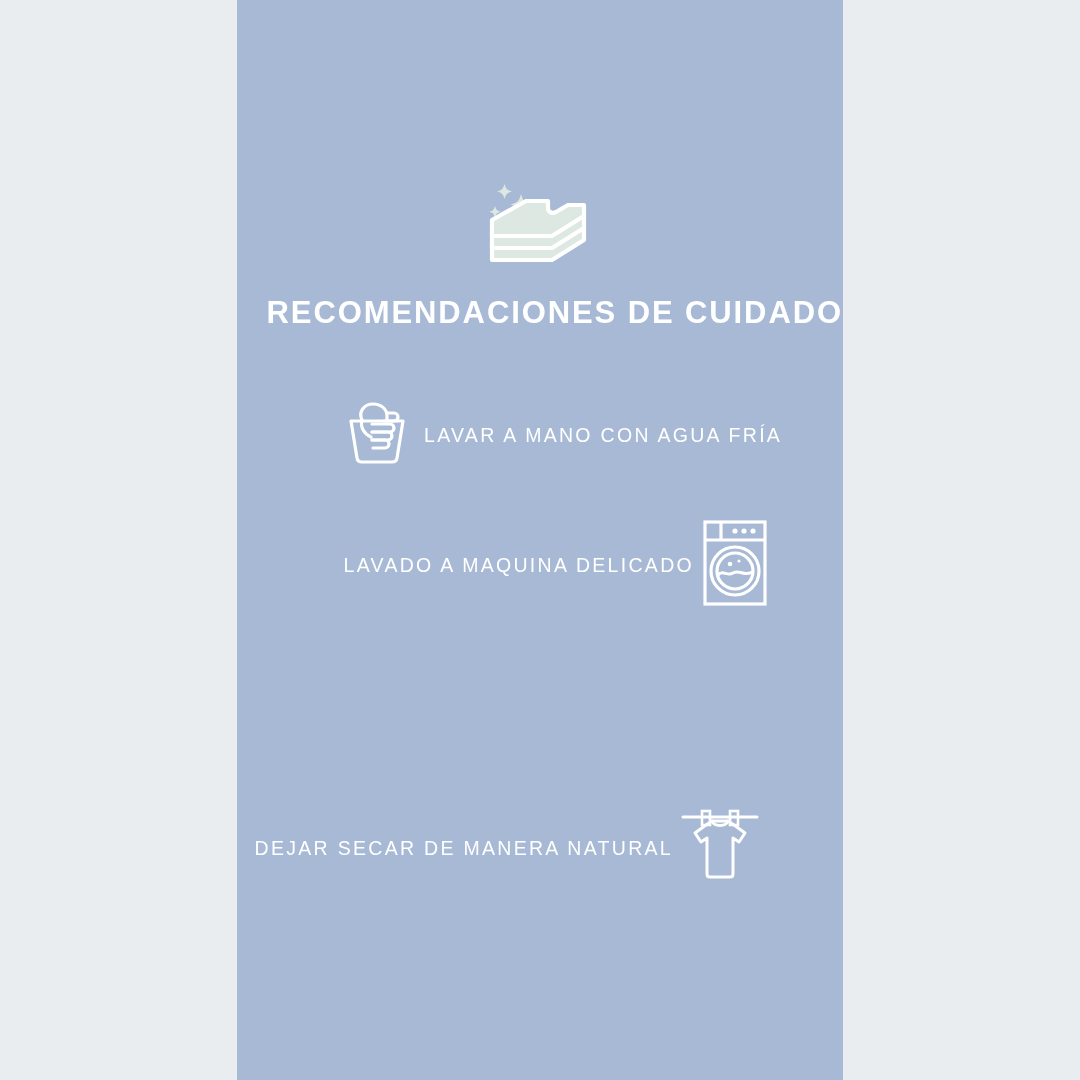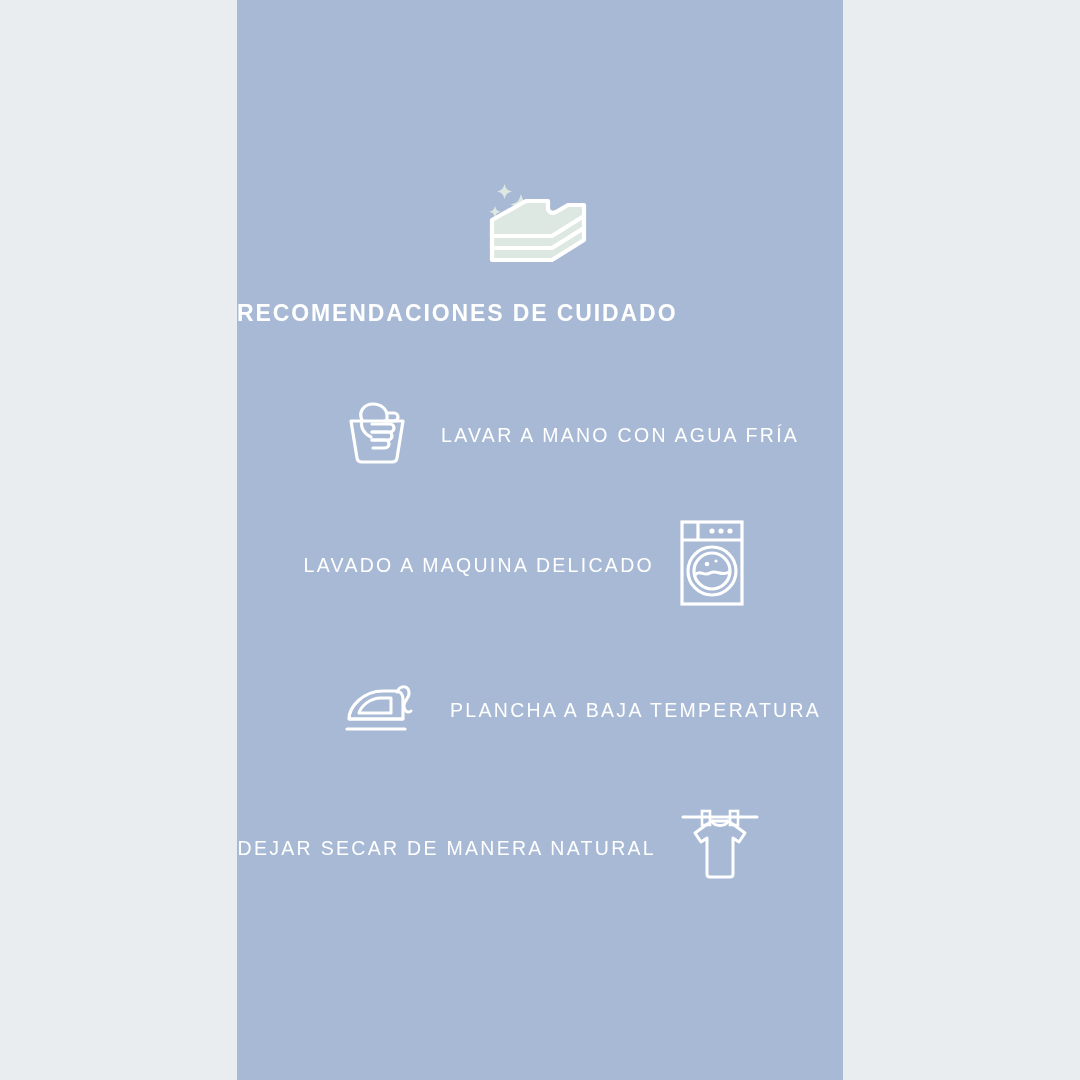--- a/index.html
+++ b/index.html
@@ -41,38 +41,37 @@
     display: flex;
     align-items: center;
     justify-content: center;
   }
 
   #page-title {
     position: absolute;
     left: 0;
     top: 298px;
     width: 606px;
-    text-align: left;
+    text-align: right;
     color: #ffffff;
-    font-size: 23px;
+    font-size: 31px;
     font-weight: bold;
     letter-spacing: 1.9px;
     line-height: 30px;
     white-space: nowrap;
   }
 
   
   .care-row {
     position: absolute;
     left: 0;
     width: 606px;
     height: 96px;
     display: flex;
     align-items: center;
-    gap: 17px;
   }
   .care-row.left {
     justify-content: flex-start;
     padding-left: 109px;
     box-sizing: border-box;
   }
   .care-row.right {
     justify-content: flex-end;
     padding-right: 109px;
     box-sizing: border-box;
@@ -93,21 +92,21 @@
 
   .care-row.left .care-label { margin-left: 16px; }
   .care-row.right .care-label { margin-right: 8px; }
 
   #row-1 { top: 387px; }
   #row-2 { top: 517px; }
   #row-3 { top: 662px; }
   #row-4 { top: 800px; }
 
   
-  #row-2 { padding-right: 98px; text-align: center; }
+  #row-2 { padding-right: 75px; text-align: center; }
   #row-4 { padding-right: 84px; }
   #row-3 { padding-left: 108px; }
 </style>
 </head>
 <body>
 
 <div id="stage">
 
   <div id="card">
 
@@ -169,37 +168,20 @@
           <circle cx="33" cy="52" r="18" stroke="#ffffff" stroke-width="3.2" fill="none"></circle>
 
           <path d="M16 56 C21 50 25 58 31 54 C37 50 43 58 50 53" stroke="#ffffff" stroke-width="3" stroke-linecap="round" fill="none"></path>
 
           <circle cx="28" cy="45" r="2.3" fill="#ffffff"></circle>
           <circle cx="37" cy="42" r="1.6" fill="#ffffff"></circle>
         </svg>
       </span>
     </div>
 
-    <div class="care-row left" id="row-3">
-      <span class="care-icon">
-        <svg width="72" height="58" viewBox="0 0 72 58" fill="none" xmlns="http://www.w3.org/2000/svg">
-
-          <path d="M4 40 C4 28 18 12 38 12 L50 12 C56 12 58 16 58 20 L58 40 Z" stroke="#ffffff" stroke-width="3.2" stroke-linejoin="round" fill="none"></path>
-
-          <line x1="4" y1="40" x2="58" y2="40" stroke="#ffffff" stroke-width="3.2"></line>
-
-          <path d="M14 34 C16 27 25 19 36 19 L46 19 L46 34 Z" stroke="#ffffff" stroke-width="3" stroke-linejoin="round" fill="none"></path>
-
-          <path d="M52 13 C55 6 63 6 64 13 C65 20 58 21 59 28 C59.6 33 64 34 66 32" stroke="#ffffff" stroke-width="3" stroke-linecap="round" fill="none"></path>
-
-          <line x1="2" y1="50" x2="60" y2="50" stroke="#ffffff" stroke-width="3.2" stroke-linecap="round"></line>
-        </svg>
-      </span>
-      <span class="care-label">PLANCHA A BAJA TEMPERATURA</span>
-    </div>
 
     <div class="care-row right" id="row-4">
       <span class="care-label">DEJAR SECAR DE MANERA NATURAL</span>
       <span class="care-icon">
         <svg width="78" height="80" viewBox="0 0 78 80" fill="none" xmlns="http://www.w3.org/2000/svg">
 
           <line x1="2" y1="11" x2="76" y2="11" stroke="#ffffff" stroke-width="3" stroke-linecap="round"></line>
 
           <rect x="21" y="5" width="8" height="14" stroke="#ffffff" stroke-width="2.6" fill="none"></rect>
           <rect x="49" y="5" width="8" height="14" stroke="#ffffff" stroke-width="2.6" fill="none"></rect>

